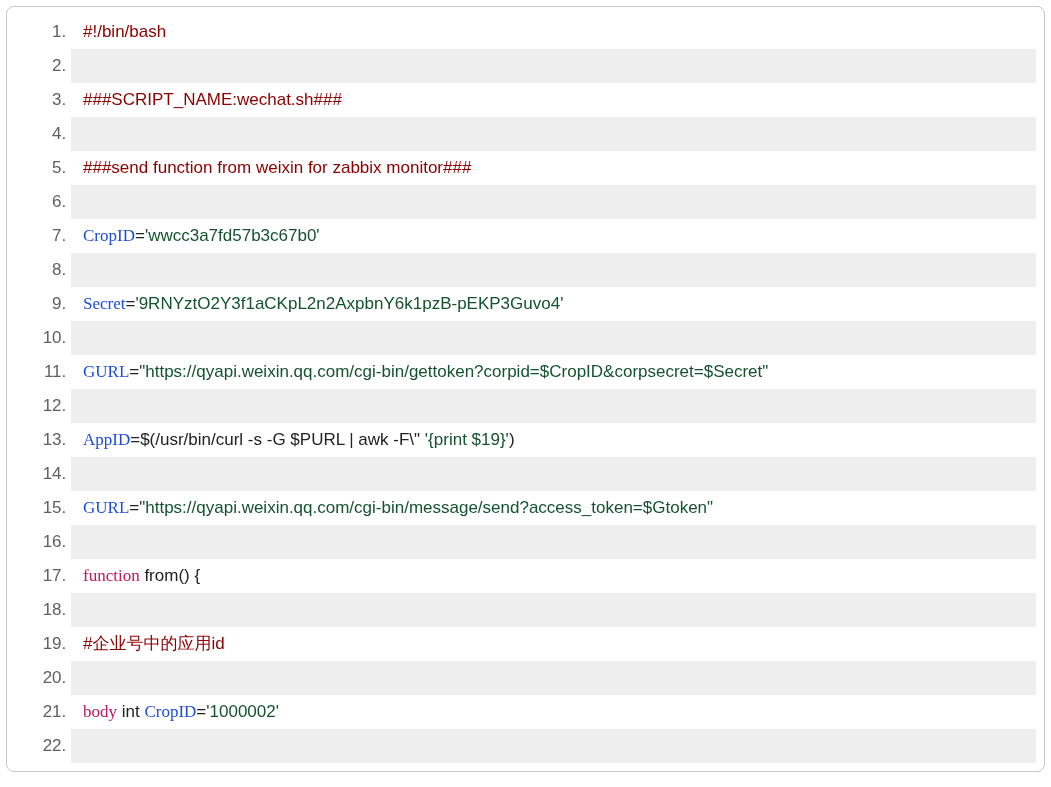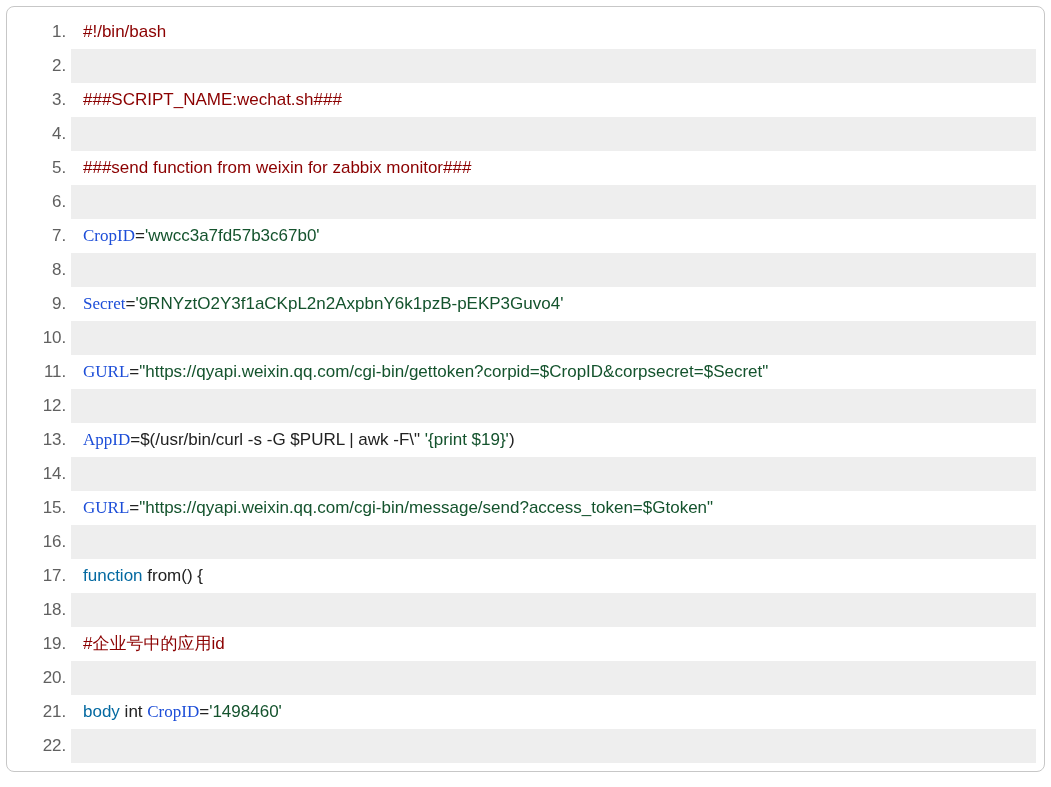--- a/index.html
+++ b/index.html
@@ -37,21 +37,21 @@
     background: #ffffff;
   }
   ol.code-list li::marker {
     color: #606060;
     font-size: 17px;
   }
   .tok { white-space: pre; }
   .tok-comment { color: #8b0000; }
   .tok-plain   { color: #222222; }
   .tok-var     { color: #1d4ed8; font-family: Liberation Serif, serif; }
-  .tok-keyword { color: #0369a1; }
+  .tok-keyword { color: #be185d; font-family: Liberation Serif, serif; }
   .tok-string  { color: #14532d; }
 </style>
 </head>
 <body>
 
 <div class="code-box">
   <ol class="code-list" id="code-list">
   <li><span class="tok tok-comment">#!/bin/bash</span></li>
       <li>&nbsp;</li>
       <li><span class="tok tok-comment">###SCRIPT_NAME:wechat.sh###</span></li>
@@ -65,16 +65,16 @@
       <li><span class="tok tok-var">GURL</span><span class="tok tok-plain">=</span><span class="tok tok-string">"https://qyapi.weixin.qq.com/cgi-bin/gettoken?corpid=$CropID&amp;corpsecret=$Secret"</span></li>
       <li>&nbsp;</li>
       <li><span class="tok tok-var">AppID</span><span class="tok tok-plain">=$(/usr/bin/curl -s -G $PURL | awk -F\" </span><span class="tok tok-string">'{print $19}'</span><span class="tok tok-plain">)</span></li>
       <li>&nbsp;</li>
       <li><span class="tok tok-var">GURL</span><span class="tok tok-plain">=</span><span class="tok tok-string">"https://qyapi.weixin.qq.com/cgi-bin/message/send?access_token=$Gtoken"</span></li>
       <li>&nbsp;</li>
       <li><span class="tok tok-keyword">function</span><span class="tok tok-plain"> from() {</span></li>
       <li>&nbsp;</li>
       <li><span class="tok tok-comment">#企业号中的应用id</span></li>
       <li>&nbsp;</li>
-      <li><span class="tok tok-keyword">body</span><span class="tok tok-plain"> int </span><span class="tok tok-var">CropID</span><span class="tok tok-plain">=</span><span class="tok tok-string">'1498460'</span></li>
+      <li><span class="tok tok-keyword">body</span><span class="tok tok-plain"> int </span><span class="tok tok-var">CropID</span><span class="tok tok-plain">=</span><span class="tok tok-string">'1000002'</span></li>
       <li>&nbsp;</li>
     </ol>
 </div>
 
 </body></html>

